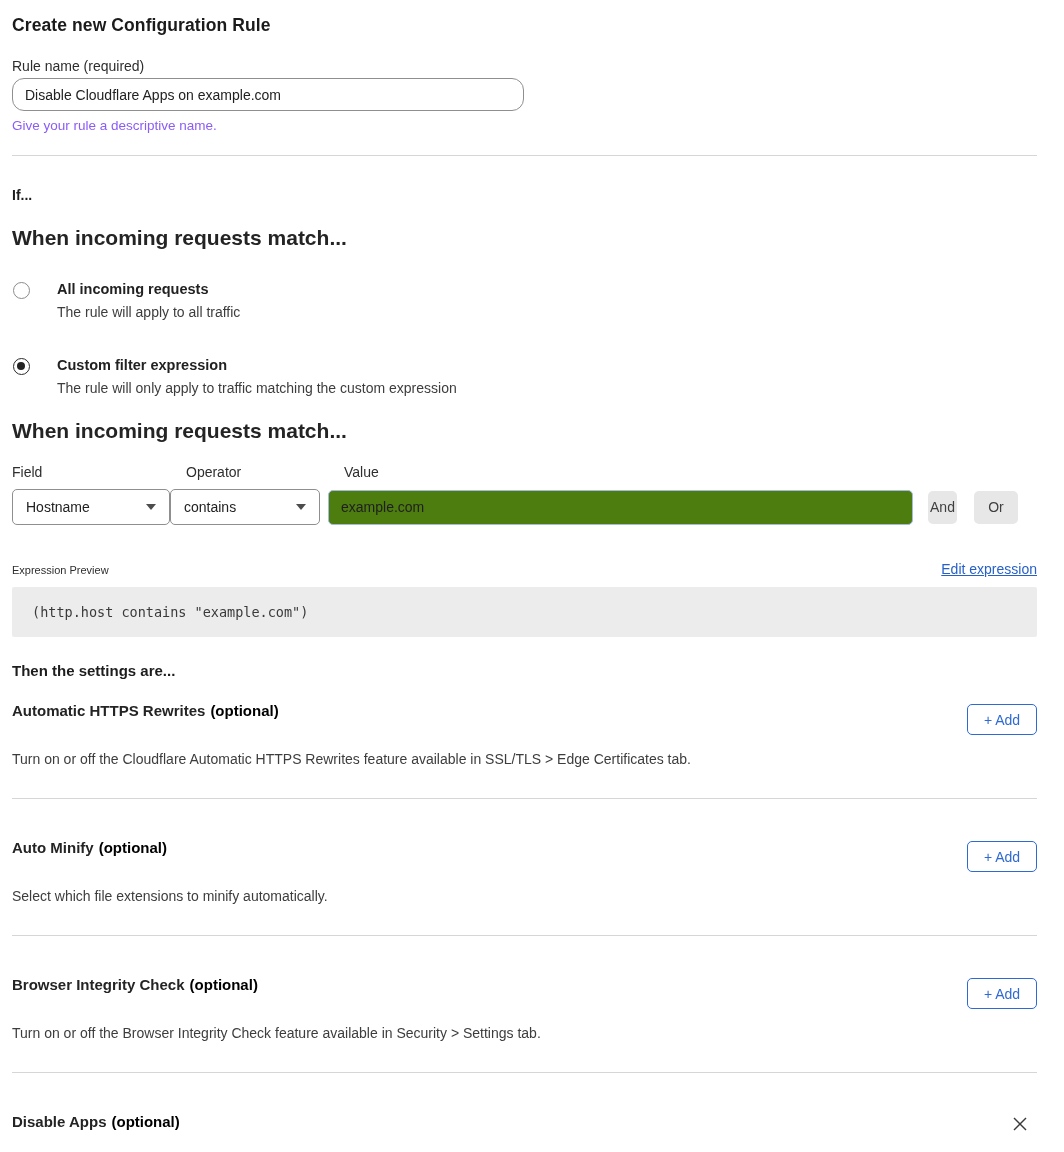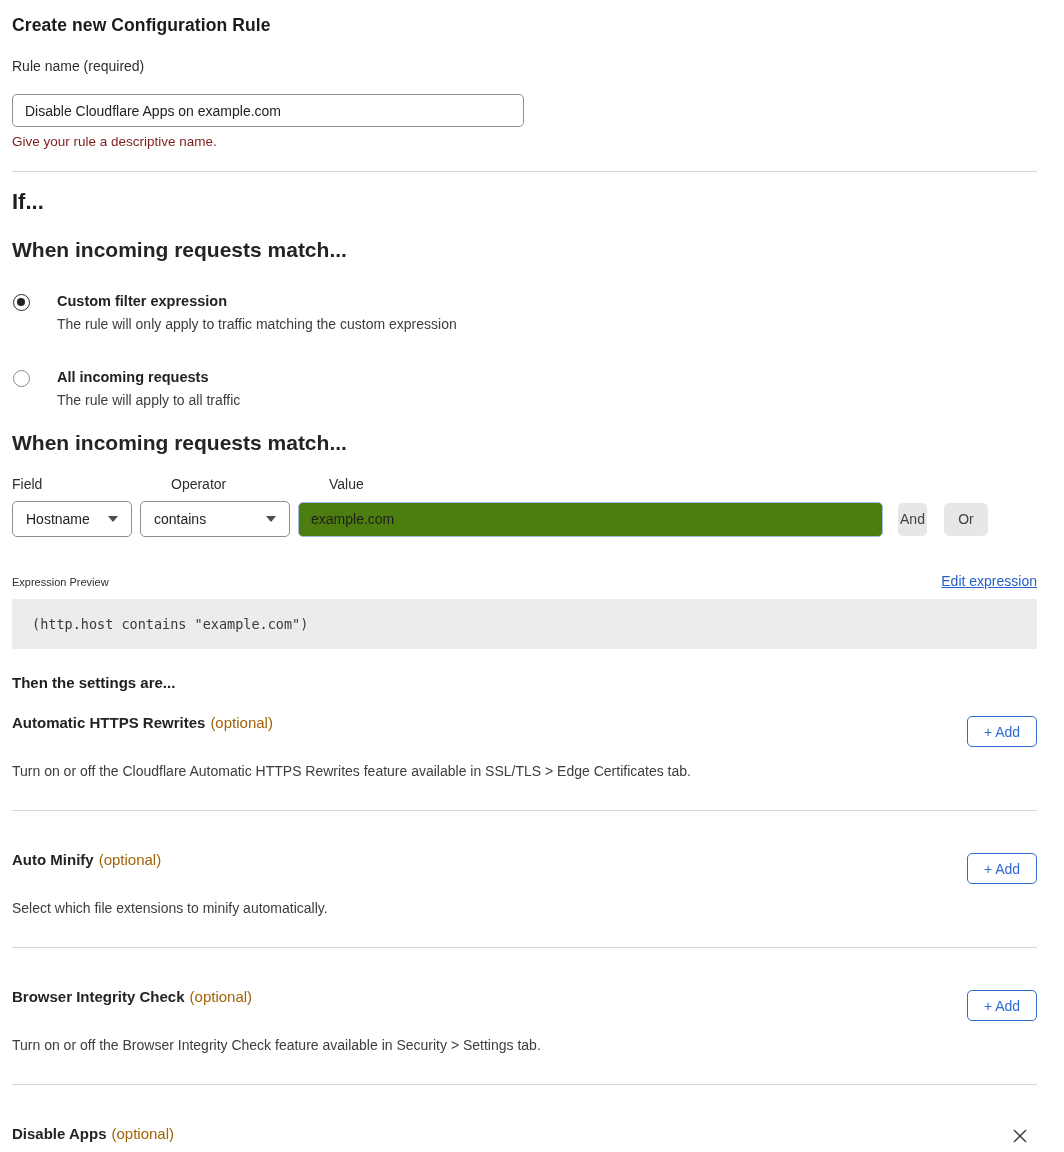--- a/index.html
+++ b/index.html
@@ -9,57 +9,57 @@
     font-family: "Liberation Sans", sans-serif;
     color: #1d1d1d;
     -webkit-font-smoothing: antialiased;
   }
   .page { width: 1025px; margin-left: 12px; }
 
   h1.page-title { font-size: 17.5px; font-weight: 700; color: #1b1b1b; padding-top: 15px; letter-spacing: .1px; }
 
   .field-label { display: block; font-size: 14px; color: #2e2e2e; margin-top: 22px; }
   .rule-name-input {
-    display: block; margin-top: 20px; width: 512px; height: 33px;
-    border: 1px solid #8f8f8f; border-radius: 5px; padding: 0 12px;
+    display: block; margin-top: 4px; width: 512px; height: 33px;
+    border: 1px solid #8f8f8f; border-radius: 12px; padding: 0 12px;
     font-family: "Liberation Sans", sans-serif; font-size: 14px; color: #222; background: #fff; outline: none;
   }
-  .helper { font-size: 13.5px; color: #7f1d1d; margin-top: 7px; }
+  .helper { font-size: 13.5px; color: #8b5cf6; margin-top: 7px; }
 
   .divider { border: none; border-top: 1px solid #d6d6d6; margin-top: 22px; }
 
-  h2.if-heading { font-size: 22px; font-weight: 700; margin-top: 17px; }
+  h2.if-heading { font-size: 14px; font-weight: 700; margin-top: 31px; }
   h3.sub-heading { font-size: 21px; font-weight: 700; color: #242424; margin-top: 23px; }
 
   .radio-row { display: flex; margin-top: 31px; }
   .radio-row + .radio-row { margin-top: 37px; }
   .radio-ctrl {
     flex: 0 0 auto; width: 17px; height: 17px; border-radius: 50%;
     border: 1.5px solid #8c8c8c; margin-left: 1px; margin-top: 1px; position: relative; cursor: pointer; background: #fff;
   }
   .radio-ctrl.selected { border-color: #2b2b2b; }
   .radio-ctrl.selected::after {
     content: ""; position: absolute; left: 3px; top: 3px; width: 8px; height: 8px;
     border-radius: 50%; background: #232323;
   }
   .radio-texts { margin-left: 27px; }
   .radio-label { font-size: 14.5px; font-weight: 700; color: #222; }
   .radio-desc { font-size: 14px; color: #3d3d3d; margin-top: 7px; }
 
   .builder-labels { display: flex; margin-top: 21px; }
   .builder-labels .col-label { font-size: 14px; color: #2e2e2e; }
   .builder-labels .w1 { width: 159px; }
-  .builder-labels .w2 { width: 158px; }
+  .builder-labels .w2 { width: 158px; margin-left: 15px; }
   .builder-row { display: flex; margin-top: 9px; align-items: center; }
   .select {
     height: 36px; border: 1px solid #8f8f8f; border-radius: 5px; background: #fff;
     display: flex; align-items: center; justify-content: space-between;
     padding: 0 13px; cursor: pointer;
   }
-  .select-field { width: 120px; margin-right: 8px; }
+  .select-field { width: 158px; }
   .select-operator { width: 150px; margin-right: 8px; }
   .select .sel-text { font-size: 14px; color: #222; }
   .caret { width: 0; height: 0; border-left: 5px solid transparent; border-right: 5px solid transparent; border-top: 6px solid #4d4d4d; }
   .value-input {
     width: 585px; height: 35px; border: 1px solid #a3bbe0; border-radius: 5px;
     background: #4d7c0f; padding: 0 12px; font-family: "Liberation Sans", sans-serif;
     font-size: 14px; color: #1f1f1f; outline: none;
   }
   .gray-btn {
     height: 33px; border: none; border-radius: 5px; background: #e7e7e7;
@@ -78,21 +78,21 @@
   }
   .code-text { font-family: "DejaVu Sans Mono", "Liberation Mono", monospace; font-size: 13.5px; color: #3a3a3a; }
 
   h3.then-heading { font-size: 15px; font-weight: 700; margin-top: 25px; }
 
   .setting-row { padding: 40px 0 31px; border-bottom: 1px solid #d6d6d6; position: relative; }
   .setting-row.first { padding-top: 23px; }
   .setting-row.last { border-bottom: none; padding-bottom: 0; }
   .setting-head { display: flex; justify-content: space-between; align-items: flex-start; }
   .setting-title { font-size: 15px; font-weight: 700; color: #242424; }
-  .optional { font-weight: 400; color: #a16207; margin-left: 5px; }
+  .optional { font-weight: 700; color: #000000; margin-left: 5px; }
   .setting-desc { font-size: 14px; color: #3d3d3d; margin-top: 16px; }
   .add-btn {
     flex: 0 0 auto; width: 70px; height: 31px; margin-top: 2px;
     background: #fff; border: 1px solid #2e6ad1; border-radius: 5px;
     color: #2e6ad1; font-family: "Liberation Sans", sans-serif; font-size: 14px; cursor: pointer;
   }
   .close-btn { flex: 0 0 auto; width: 18px; height: 18px; margin-top: 2px; margin-right: 8px; cursor: pointer; background: none; border: none; padding: 0; }
   .close-btn svg { display: block; }
 </style>
 </head>
@@ -105,32 +105,32 @@
   <label class="field-label">Rule name (required)</label>
   <input class="rule-name-input" type="text" value="Disable Cloudflare Apps on example.com" style="">
   <div class="helper">Give your rule a descriptive name.</div>
 
   <hr class="divider">
 
   <h2 class="if-heading">If...</h2>
   <h3 class="sub-heading">When incoming requests match...</h3>
 
   <div class="radio-row">
+    <span class="radio-ctrl"></span>
+    <span class="radio-texts">
+      <span class="radio-label" style="display:block">All incoming requests</span>
+      <span class="radio-desc" style="display:block">The rule will apply to all traffic</span>
+    </span>
+  </div>
+
+  <div class="radio-row">
     <span class="radio-ctrl selected"></span>
     <span class="radio-texts">
       <span class="radio-label" style="display:block">Custom filter expression</span>
       <span class="radio-desc" style="display:block">The rule will only apply to traffic matching the custom expression</span>
-    </span>
-  </div>
-
-  <div class="radio-row">
-    <span class="radio-ctrl"></span>
-    <span class="radio-texts">
-      <span class="radio-label" style="display:block">All incoming requests</span>
-      <span class="radio-desc" style="display:block">The rule will apply to all traffic</span>
     </span>
   </div>
 
   <h3 class="sub-heading">When incoming requests match...</h3>
 
   <div class="builder-labels">
     <span class="col-label w1">Field</span>
     <span class="col-label w2">Operator</span>
     <span class="col-label">Value</span>
   </div>

